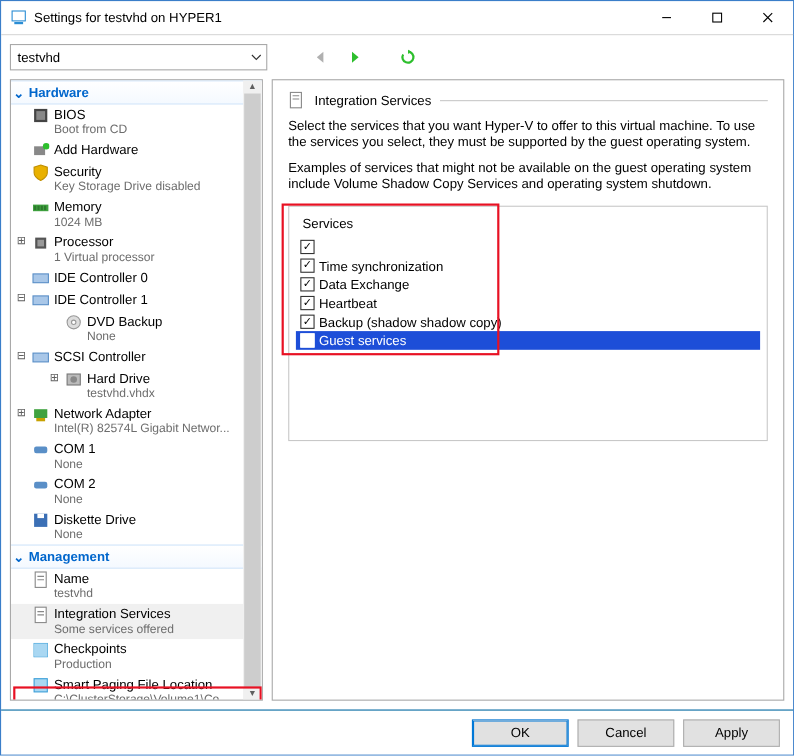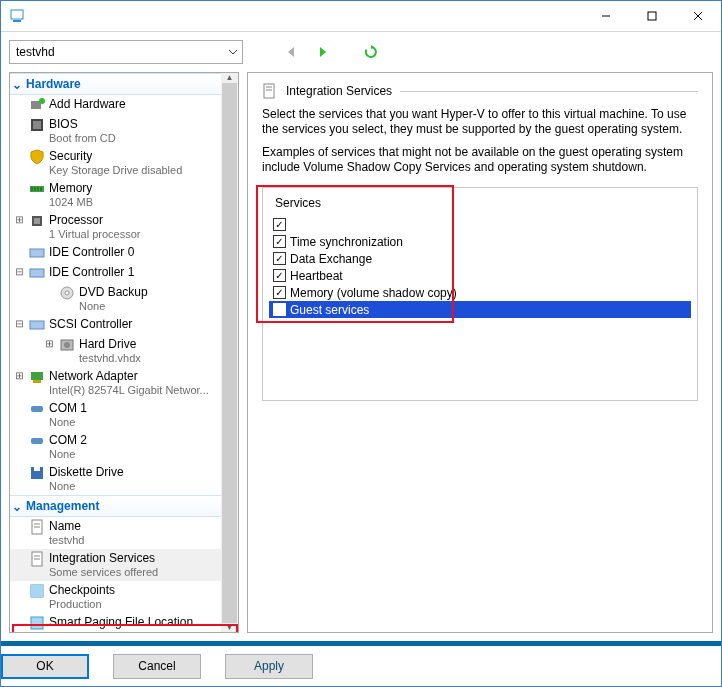--- a/index.html
+++ b/index.html
@@ -30,38 +30,39 @@
 .page-header .line{flex:1;height:1px;background:#c8c8c8}
 .desc{line-height:15px}
 .fieldset{border:1px solid #c8c8c8;padding:8px 6px 10px 6px;margin-top:4px}
 .fieldset .legend{margin-top:-16px;margin-left:2px;background:#fff;display:inline-block;padding:0 4px}
 .services-box{margin-top:4px;position:relative}
 .services-list{border:0;padding:2px 0}
 .srv-row{display:flex;align-items:center;height:17px;gap:4px;padding-left:4px}
 .srv-row.selected{background:#1d4ed8;color:#fff}
 .chk{width:13px;height:13px;border:1px solid #333;background:#fff;display:flex;align-items:center;justify-content:center;font-size:10px;line-height:10px;box-sizing:border-box}
 .srv-row.selected .chk{border-color:#fff}
-.footer{height:40px;border-top:5px solid #0369a1;display:flex;align-items:center;gap:24px;padding-right:12px}
+.footer{height:40px;border-top:1px solid #0369a1;display:flex;align-items:center;justify-content:flex-end;gap:8px;padding-right:12px}
 .btn{width:86px;height:23px;border:1px solid #adadad;background:#e1e1e1;display:flex;align-items:center;justify-content:center}
 .btn.default{border:1px solid #0078d7;box-shadow:inset 0 0 0 1px #0078d7}
-.btn.disabled{color:#0c4a6e}
+.btn.disabled{color:#000000}
 .redbox{position:absolute;border:2px solid #e81123;pointer-events:none}
 svg{display:block}
 </style>
 </head>
 <body>
 
 <div class="window">
 
   <div class="titlebar">
     <div class="title">
       <svg width="16" height="16">
           <rect x="2" y="2" width="12" height="9" fill="none" stroke="#2a8dd4"></rect>
           <rect x="4" y="12" width="8" height="2" fill="#2a8dd4"></rect>
         </svg>
+      <span>Settings for testvhd on HYPER1</span>
     </div>
     <div class="spacer"></div>
     <div class="sys-btn">
         <svg viewBox="0 0 10 10">
           <line x1="1" y1="5" x2="9" y2="5" stroke="#000"></line>
         </svg>
       </div>
     <div class="sys-btn">
         <svg viewBox="0 0 10 10">
           <rect x="1" y="1" width="8" height="8" fill="none" stroke="#000"></rect>
@@ -106,36 +107,36 @@
 
     <div class="left-pane">
       <div class="tree" id="tree">
           <div class="section-header">
             <span class="expander" style="transform: rotate(180deg);">⌃</span>
             <span>Hardware</span>
           </div>
           <div class="tree-row">
             <div class="expander">&nbsp;</div>
             <svg width="16" height="16">
+              <rect x="2" y="2" width="12" height="12" fill="#444"></rect>
+              <rect x="4" y="4" width="8" height="8" fill="#888"></rect>
+            </svg>
+            <div class="labels">
+              <div>BIOS</div>
+              <div class="sub">Boot from CD</div>
+            </div>
+          </div>
+          <div class="tree-row">
+            <div class="expander">&nbsp;</div>
+            <svg width="16" height="16">
               <rect x="2" y="4" width="10" height="8" fill="#888"></rect>
               <circle cx="13" cy="4" r="3" fill="#2dbf2d"></circle>
             </svg>
             <div class="labels">
               <div>Add Hardware</div>
-            </div>
-          </div>
-          <div class="tree-row">
-            <div class="expander">&nbsp;</div>
-            <svg width="16" height="16">
-              <rect x="2" y="2" width="12" height="12" fill="#444"></rect>
-              <rect x="4" y="4" width="8" height="8" fill="#888"></rect>
-            </svg>
-            <div class="labels">
-              <div>BIOS</div>
-              <div class="sub">Boot from CD</div>
             </div>
           </div>
           <div class="tree-row">
             <div class="expander">&nbsp;</div>
             <svg width="16" height="16">
               <path d="M8 1 L14 3 V8 C14 12 8 15 8 15 C8 15 2 12 2 8 V3 Z" fill="#e9b100" stroke="#c08f00"></path>
             </svg>
             <div class="labels">
               <div>Security</div>
               <div class="sub">Key Storage Drive disabled</div>
@@ -343,21 +344,21 @@
               <div class="srv-row">
                 <div class="chk">✓</div>
                 <span>Data Exchange</span>
               </div>
               <div class="srv-row">
                 <div class="chk">✓</div>
                 <span>Heartbeat</span>
               </div>
               <div class="srv-row">
                 <div class="chk">✓</div>
-                <span>Memory (volume shadow copy)</span>
+                <span>Backup (shadow shadow copy)</span>
               </div>
               <div class="srv-row selected">
                 <div class="chk"></div>
                 <span>Guest services</span>
               </div>
             </div>
         </div>
         <div style="height:70px"></div>
       </div>
       <div class="redbox" style="left:8px;top:112px;width:194px;height:134px"></div>

